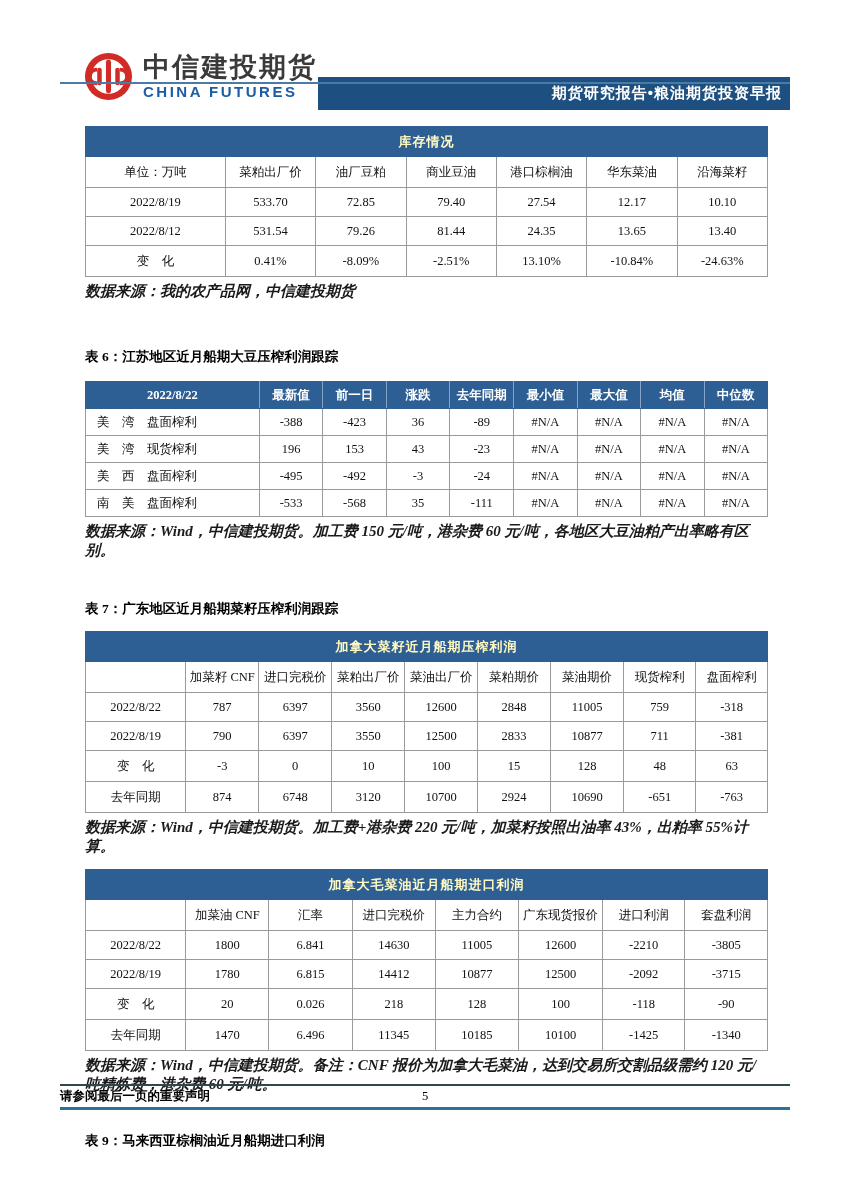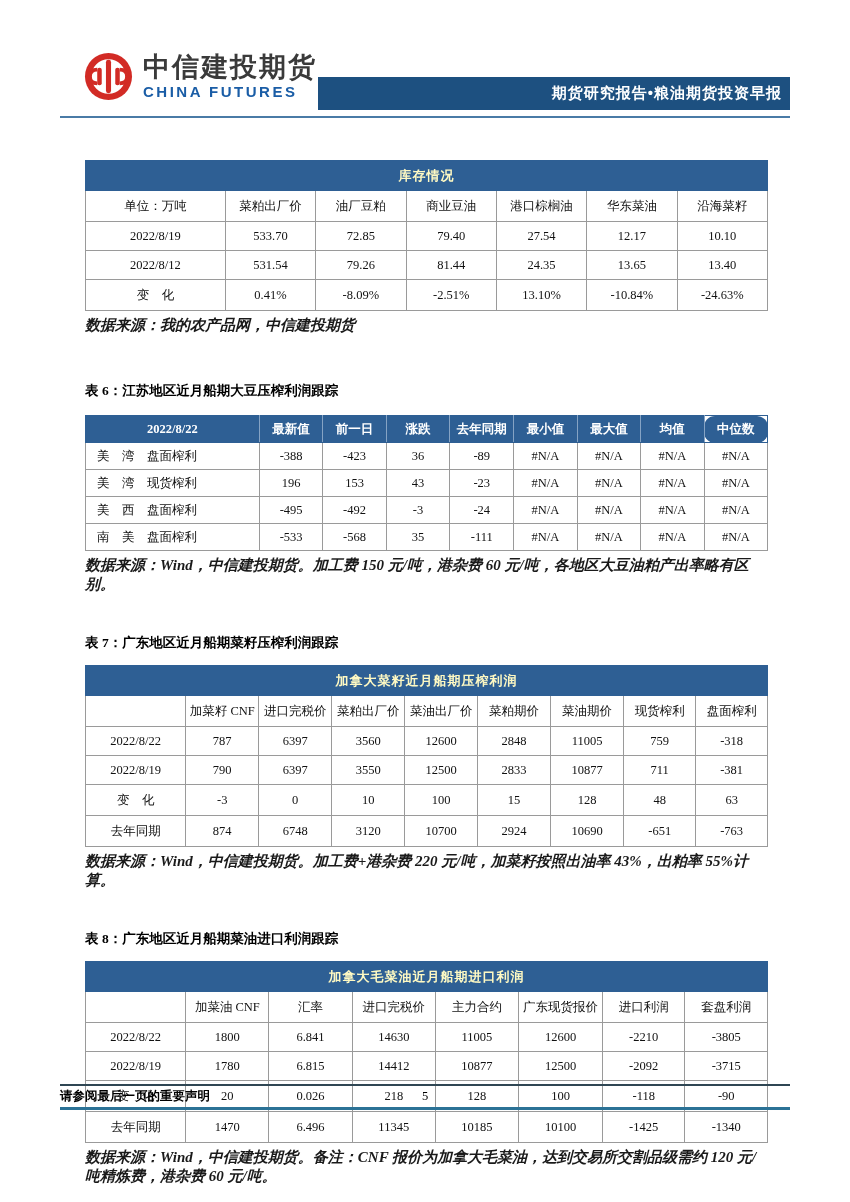--- a/index.html
+++ b/index.html
@@ -1,42 +1,42 @@
 <!DOCTYPE html>
 <html><head>
 <meta charset="utf-8">
 <style>
   html,body { margin:0; padding:0; background:#e8e8e8; }
   .page {
     position:relative; width:850px; height:1202px; background:#ffffff;
     overflow:hidden; font-family:"Liberation Serif","DejaVu Serif",serif; color:#111;
   }
   
-  .header { position:relative; height:118px; }
+  .header { position:relative; height:84px; }
   .logo { position:absolute; left:84px; top:52px; display:flex; align-items:center; gap:10px; }
   .logo-cn { font-family:"Liberation Sans","DejaVu Sans",sans-serif; font-size:27px; font-weight:bold; color:#3a3a3a; letter-spacing:2px; line-height:1.05; }
   .logo-en { font-family:"Liberation Sans","DejaVu Sans",sans-serif; font-size:15px; font-weight:bold; color:#1a5da6; letter-spacing:2.5px; margin-top:1px; }
   .banner {
     position:absolute; right:60px; top:77px; width:472px; height:33px;
     background:#1d5080; color:#fff; font-family:"Liberation Sans","DejaVu Sans",sans-serif;
     font-size:15px; font-weight:bold; display:flex; align-items:center; justify-content:flex-end;
     padding-right:8px; box-sizing:border-box; letter-spacing:1px;
   }
   .header-rule { position:absolute; left:60px; right:60px; bottom:0; height:2px; background:#4a7ba6; }
   
   .content { margin:0 60px; }
   .tw { margin-left:25px; width:683px; }
   .caption { margin-left:25px; width:683px; font-size:13.5px; font-weight:bold; color:#000; }
   .source { margin-left:25px; width:683px; font-size:15px; font-weight:bold; font-style:italic; color:#1a1a1a; margin-top:5px; }
   .rpt { width:100%; border-collapse:collapse; table-layout:fixed; font-size:12.5px; color:#111; }
   .rpt td { border:1px solid #9a9a9a; text-align:center; padding:6.5px 2px; overflow:hidden; white-space:nowrap; }
   .rpt .tbar { background:#2e5f94; color:#fef9c3; font-weight:bold; font-size:13px; padding:5.5px 2px; border:1px solid #2e5f94; letter-spacing:1px; }
   .rpt .bhead { background:#2e5f94; color:#fff; font-weight:bold; border-top:1px solid #2e5f94; border-bottom:1px solid #2e5f94; border-left:1px solid #85a3c4; border-right:1px solid #85a3c4; }
   .rpt .bhead:first-child { border-left-color:#2e5f94; }
-  .rpt .bhead:last-child { border-right-color:#2e5f94;border-radius:11px; }
+  .rpt .bhead:last-child { border-right-color:#2e5f94; }
   .rpt .whead { font-weight:normal; }
   .dense .rpt td { padding:4.5px 2px; }
   .leftlabels .rpt .rowlabel { text-align:left; padding-left:11px; }
   
   .footer { position:absolute; left:60px; right:60px; top:1084px; }
   .hairline { height:2px; background:#2f4653; }
   .footer-row { position:relative; height:21px; display:flex; align-items:center; }
   .disclaimer { font-size:12.5px; font-weight:bold; color:#000; }
   .pagenum { position:absolute; left:0; right:0; text-align:center; font-size:12.5px; color:#000; }
   .blueline { height:3px; background:#2b7296; }
@@ -271,21 +271,20 @@
               <td class="cell">2924</td>
               <td class="cell">10690</td>
               <td class="cell">-651</td>
               <td class="cell">-763</td>
             </tr>
           </tbody>
         </table>
       </div>
     <div class="source">数据来源：Wind，中信建投期货。加工费+港杂费 220 元/吨，加菜籽按照出油率 43%，出粕率 55%计算。</div>
 
-    <div class="caption" style="margin-top:40px">表 8：广东地区近月船期菜油进口利润跟踪</div>
     <div class="tw" style="margin-top:13px">
         <table class="rpt">
           <colgroup>
             <col style="width: 14.7%;">
             <col style="width: 12.2%;">
             <col style="width: 12.2%;">
             <col style="width: 12.2%;">
             <col style="width: 12.2%;">
             <col style="width: 12.3%;">
             <col style="width: 12.1%;">

